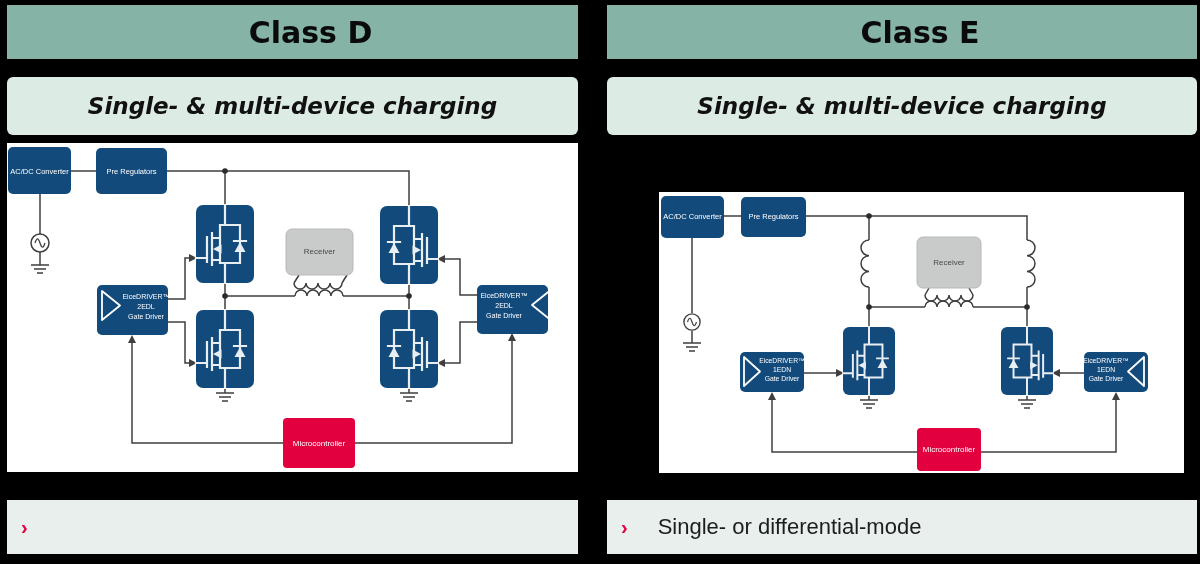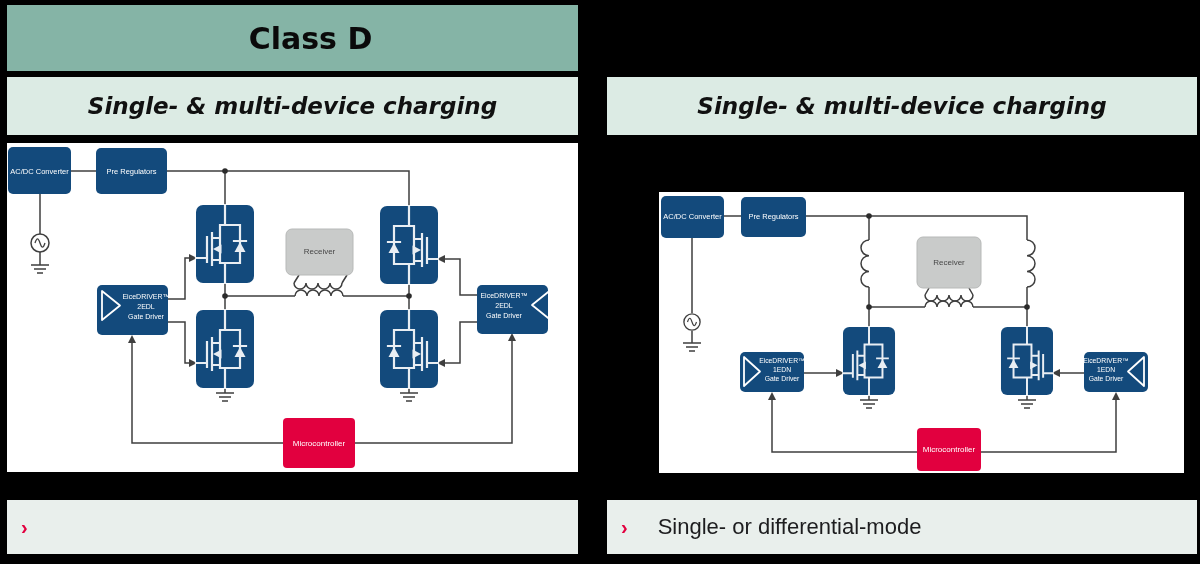--- a/index.html
+++ b/index.html
@@ -1,26 +1,26 @@
 <!DOCTYPE html>
 <html><head>
 <meta charset="utf-8">
 <style>
   html,body{margin:0;padding:0;background:#000;}
   #canvas{position:relative;width:1200px;height:564px;background:#000;overflow:hidden;
           font-family:"Liberation Sans",sans-serif;}
   .panel{position:absolute;top:0;height:564px;}
   #panel-left{left:7px;width:571px;}
   #panel-right{left:607px;width:590px;}
-  .panel-header{position:absolute;top:5px;left:0;right:0;height:66px;background:#85b4a6;
+  .panel-header{position:absolute;top:5px;left:0;right:0;height:54px;background:#85b4a6;
         display:flex;align-items:center;justify-content:center;
         font-family:"DejaVu Sans",sans-serif;font-weight:700;font-size:30px;color:#0a0a0a;padding-left:36px;}
   .panel-subtitle{position:absolute;top:77px;left:0;right:0;height:58px;background:#dcebe4;
         display:flex;align-items:center;justify-content:center;
-        font-family:"DejaVu Sans",sans-serif;font-weight:700;font-style:italic;font-size:23px;color:#111;}
+        font-family:"DejaVu Sans",sans-serif;font-weight:700;font-style:italic;font-size:23px;color:#111;border-radius:6px;}
   .diagram-row{position:absolute;top:143px;left:0;right:0;height:330px;background:#000;}
   #diagram-area-d{position:absolute;top:0;left:0;width:571px;height:329px;background:#fff;}
   #diagram-area-e{position:absolute;top:49px;left:52px;width:525px;height:281px;background:#fff;}
   .bullet-bar{position:absolute;top:500px;left:0;right:0;height:54px;background:#e9efec;
         display:flex;align-items:center;font-size:22px;color:#1d1d1f;}
   .bullet-marker{color:#e2003f;font-weight:700;font-size:20px;margin-left:14px;margin-right:30px;}
   svg{display:block;}
   text{font-family:"Liberation Sans",sans-serif;}
   .wire{stroke:#3f3f3f;stroke-width:1.5;fill:none;}
   .sym{stroke:#3f3f3f;stroke-width:1.5;fill:none;}
@@ -160,20 +160,23 @@
         </svg>
       </div>
     </div>
 
     <div class="bullet-bar">
       <span class="bullet-marker">›</span>
     </div>
   </div>
 
   <div class="panel" id="panel-right">
+    <div class="panel-header">
+      <span>Class E</span>
+    </div>
     <div class="panel-subtitle">
       <span>Single- &amp; multi-device charging</span>
     </div>
 
     <div class="diagram-row">
       <div id="diagram-area-e">
         <svg width="525" height="281" viewBox="0 0 525 281">
 
           <g>
             <path class="wire" d="M65,24 H82"></path>

